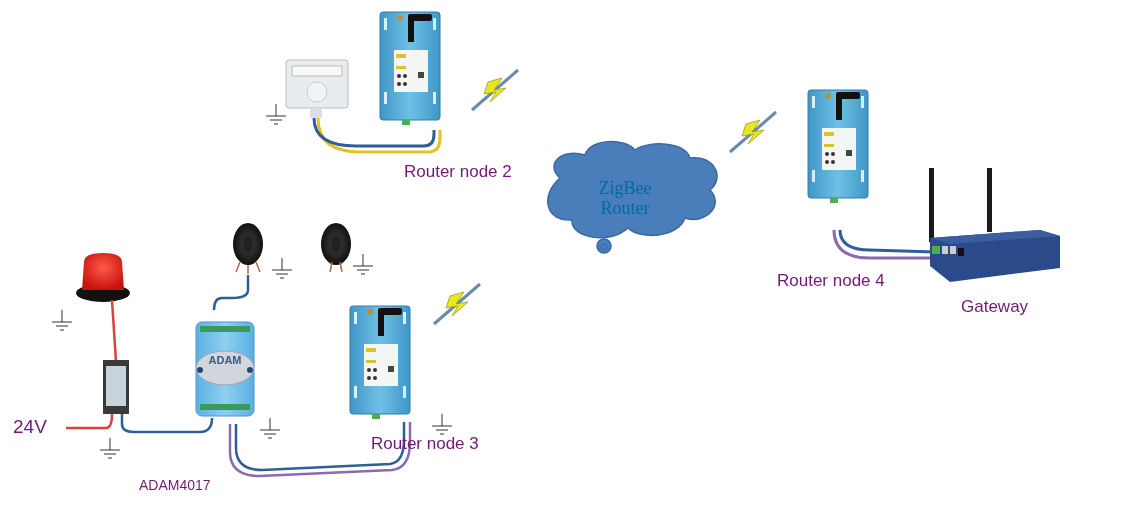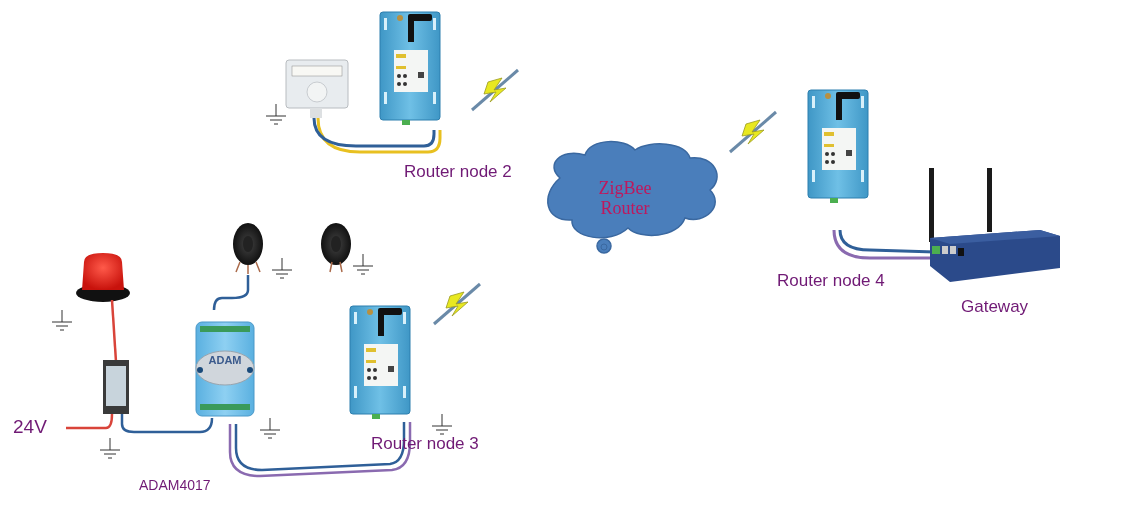--- a/index.html
+++ b/index.html
@@ -1,19 +1,19 @@
 <!DOCTYPE html>
 <html><head>
 <meta charset="utf-8">
 <style>
   html, body { margin: 0; padding: 0; background: #ffffff; }
   body { width: 1133px; height: 510px; position: relative; overflow: hidden; font-family: "Liberation Serif", serif; }
   svg#diagram { position: absolute; left: 0; top: 0; width: 1133px; height: 510px; }
   .label { position: absolute; font-family: Liberation Sans, sans-serif; font-size: 17px; color: #701a75; white-space: nowrap; }
-  .cloud-text { position: absolute; font-family: "Liberation Serif", serif; font-size: 18px; color: #be185d; text-align: center; line-height: 20px; }
+  .cloud-text { position: absolute; font-family: "Liberation Serif", serif; font-size: 18px; color: #0369a1; text-align: center; line-height: 20px; }
   .adam-logo { font-family: "Liberation Sans", sans-serif; font-weight: bold; font-size: 11px; fill: #3a5a8c; }
 </style>
 </head>
 <body>
 
 <svg id="diagram" viewBox="0 0 1133 510" xmlns="http://www.w3.org/2000/svg">
   <defs>
     <linearGradient id="routerGrad" x1="0" y1="0" x2="1" y2="0">
       <stop offset="0" stop-color="#3f97c6"></stop>
       <stop offset="0.5" stop-color="#6fc0e6"></stop>

